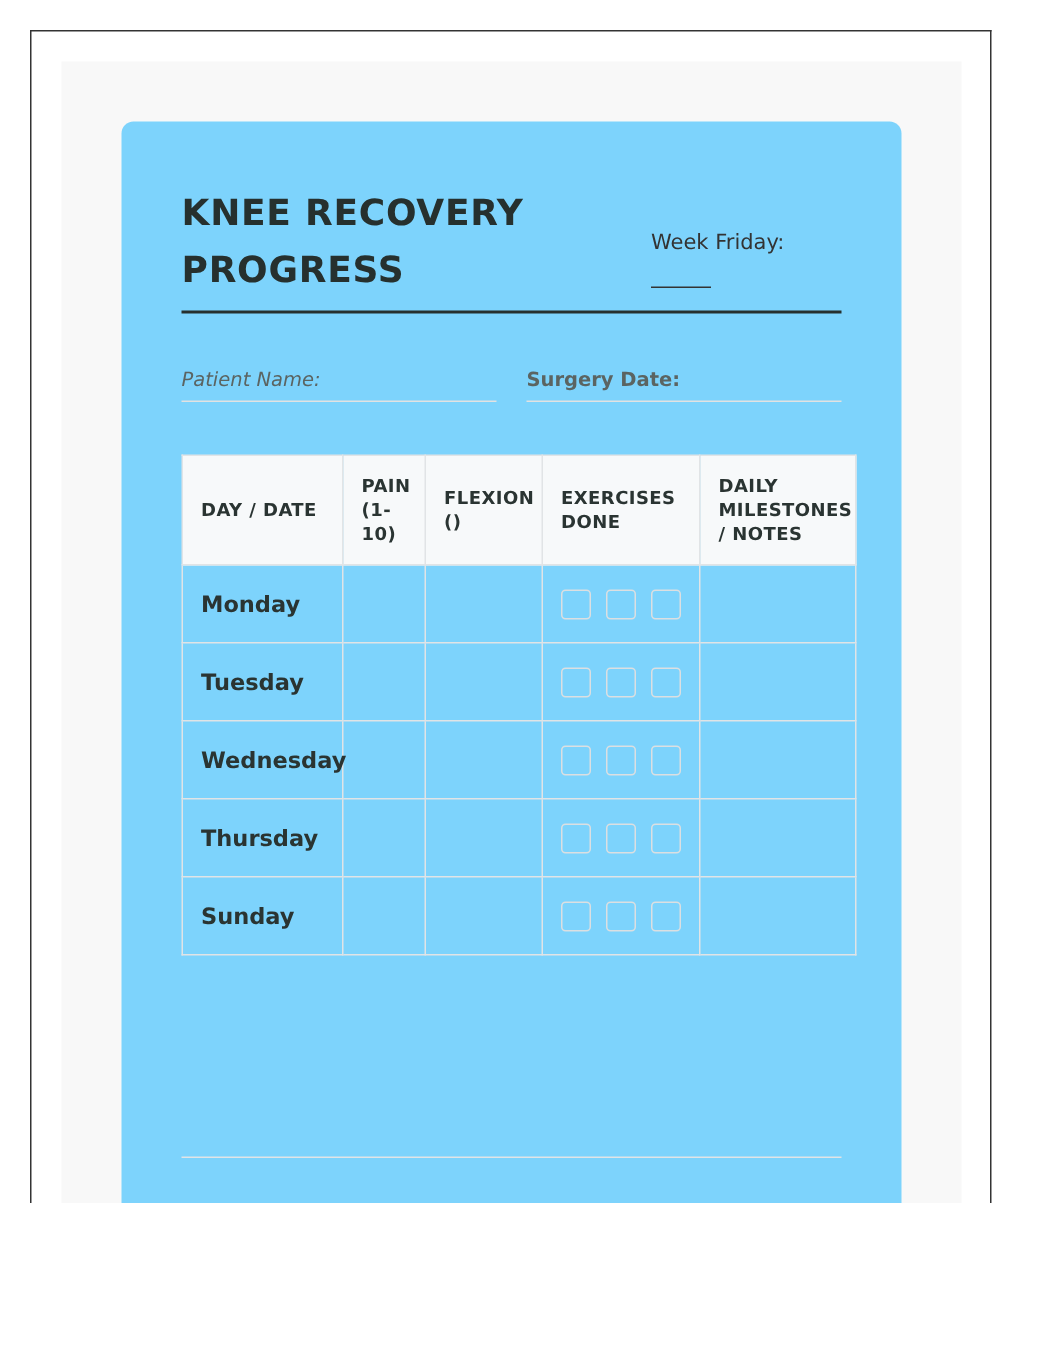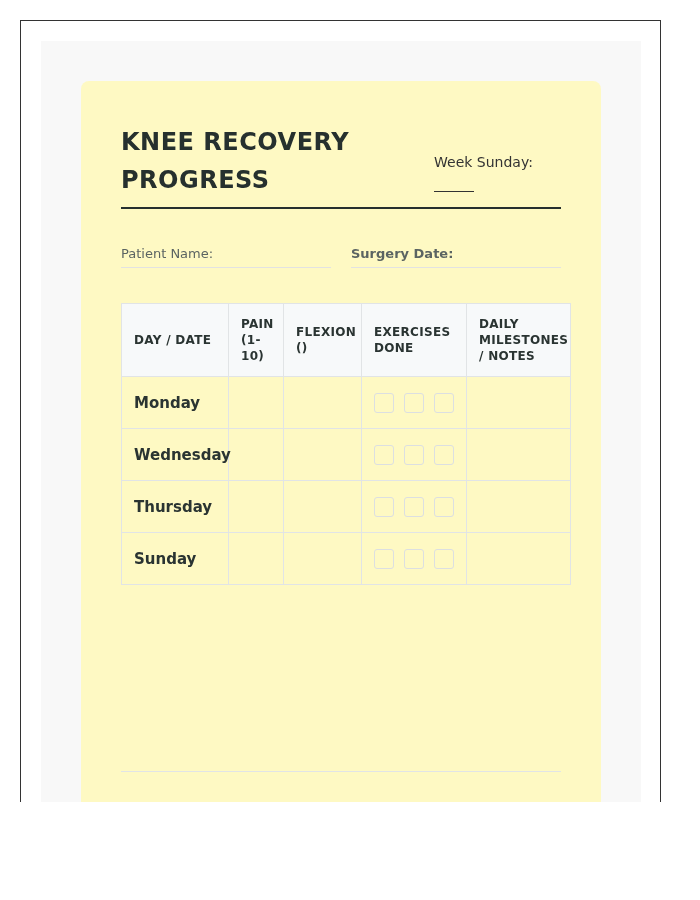--- a/index.html
+++ b/index.html
@@ -1,41 +1,41 @@
 <!DOCTYPE html>
 <html><head>
 <meta charset="utf-8">
 <style>
   html, body { margin:0; padding:0; background:#ffffff; }
   body { width:700px; height:900px; position:relative; overflow:hidden; font-family:"DejaVu Sans", sans-serif; color:#2a3432; }
   .frame { position:absolute; left:20px; top:20px; width:641px; height:782px; border:1px solid #333; border-bottom:none; box-sizing:border-box; overflow:hidden; background:#fff; }
   .bg { position:absolute; left:20px; top:20px; width:600px; height:780px; background:#f8f8f8; }
-  .card { position:absolute; left:40px; top:40px; width:520px; height:760px; background:#fef9c3; border-radius:8px; }
+  .card { position:absolute; left:40px; top:40px; width:520px; height:760px; background:#7dd3fc; border-radius:8px; }
   .title { position:absolute; left:40px; top:42px; width:240px; font-size:24px; font-weight:bold; line-height:38px; letter-spacing:0.5px; color:#26302e; margin:0; }
   .week { position:absolute; left:353px; top:73px; font-size:14px; color:#333; }
   .week-line { position:absolute; left:353px; top:110px; width:40px; border-top:1px solid #333; }
   .rule { position:absolute; left:40px; top:126px; width:440px; height:2px; background:#26302e; }
   .field { position:absolute; top:165px; width:210px; border-bottom:1px solid #e2e2e2; padding-bottom:6px; font-size:13px; color:#5b6462; }
-  .f1 { left:40px; } .f2 { left:270px;font-weight:bold; }
+  .f1 { left:40px;font-style:italic; } .f2 { left:270px;font-weight:bold; }
   table { position:absolute; left:40px; top:222px; border-collapse:collapse; width:449px; table-layout:fixed; }
   th, td { border:1px solid #e1e4e6; }
   th { background:#f7f9fa; height:72px; text-align:left; vertical-align:middle; padding:0 12px; font-size:12px; font-weight:bold; color:#2a3432; line-height:16px; letter-spacing:0.3px; }
   td { height:51px; padding:0 12px; font-size:15px; color:#2a3432;font-weight:bold; }
   .boxes { display:flex; gap:10px; }
   .box { width:18px; height:18px; border:1px solid #dcdfe1; border-radius:3px; cursor:pointer; }
   .bottom-rule { position:absolute; left:40px; top:690px; width:440px; border-top:1px solid #e1e4e6; }
 </style>
 </head>
 <body>
 
 <div class="frame">
   <div class="bg">
     <div class="card">
       <h1 class="title">KNEE RECOVERY PROGRESS</h1>
-      <div class="week">Week Sunday:</div>
+      <div class="week">Week Friday:</div>
       <div class="week-line"></div>
       <div class="rule"></div>
 
       <div class="field f1">
         <span>Patient Name:</span>
       </div>
       <div class="field f2">
         <span>Surgery Date:</span>
       </div>
 
@@ -52,20 +52,33 @@
             <th>DAY / DATE</th>
             <th>PAIN (1-10)</th>
             <th>FLEXION ()</th>
             <th>EXERCISES DONE</th>
             <th>DAILY MILESTONES / NOTES</th>
           </tr>
         </thead>
         <tbody id="tbody">
             <tr>
               <td>Monday</td>
+              <td></td>
+              <td></td>
+              <td>
+                <div class="boxes">
+                  <div class="box"></div>
+                  <div class="box"></div>
+                  <div class="box"></div>
+                </div>
+              </td>
+              <td></td>
+            </tr>
+            <tr>
+              <td>Tuesday</td>
               <td></td>
               <td></td>
               <td>
                 <div class="boxes">
                   <div class="box"></div>
                   <div class="box"></div>
                   <div class="box"></div>
                 </div>
               </td>
               <td></td>

